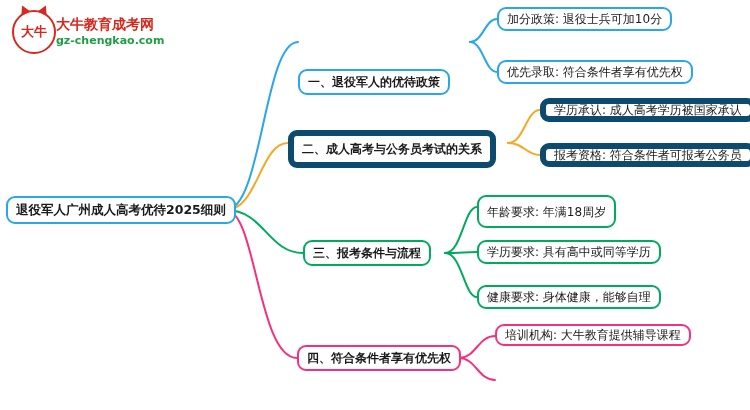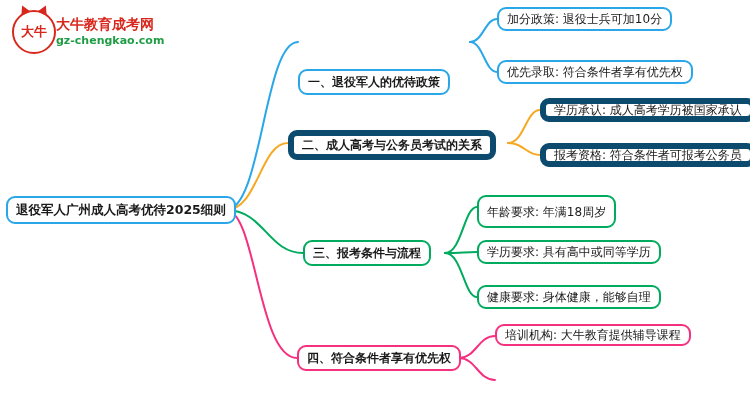--- a/index.html
+++ b/index.html
@@ -82,21 +82,21 @@
       <span class="logo-url">gz-chengkao.com</span>
     </div>
   </div>
 
   <div class="node root" style="left:6px;top:196px;height:28px;">退役军人广州成人高考优待2025细则</div>
 
   <div class="node branch b-blue" style="left:298px;top:29px;height:26px;margin-top:40px;">一、退役军人的优待政策</div>
   <div class="node leaf b-blue" style="left:497px;top:7px;height:24px;">加分政策: 退役士兵可加10分</div>
   <div class="node leaf b-blue" style="left:497px;top:60px;height:24px;">优先录取: 符合条件者享有优先权</div>
 
-  <div class="node branch b-orange" style="left:288px;top:130px;height:30px;">二、成人高考与公务员考试的关系</div>
+  <div class="node branch b-orange" style="left:288px;top:130px;height:38px;">二、成人高考与公务员考试的关系</div>
   <div class="node leaf b-orange" style="left:540px;top:98px;height:24px;">学历承认: 成人高考学历被国家承认</div>
   <div class="node leaf b-orange" style="left:540px;top:143px;height:24px;">报考资格: 符合条件者可报考公务员</div>
 
   <div class="node branch b-green" style="left:303px;top:240px;height:26px;">三、报考条件与流程</div>
   <div class="node leaf b-green" style="left:477px;top:195px;height:33px;">年龄要求: 年满18周岁</div>
   <div class="node leaf b-green" style="left:477px;top:240px;height:24px;">学历要求: 具有高中或同等学历</div>
   <div class="node leaf b-green" style="left:477px;top:285px;height:24px;">健康要求: 身体健康，能够自理</div>
 
   <div class="node branch b-pink" style="left:297px;top:345px;height:26px;">四、符合条件者享有优先权</div>
   <div class="node leaf b-pink" style="left:495px;top:324px;height:22px;">培训机构: 大牛教育提供辅导课程</div>

